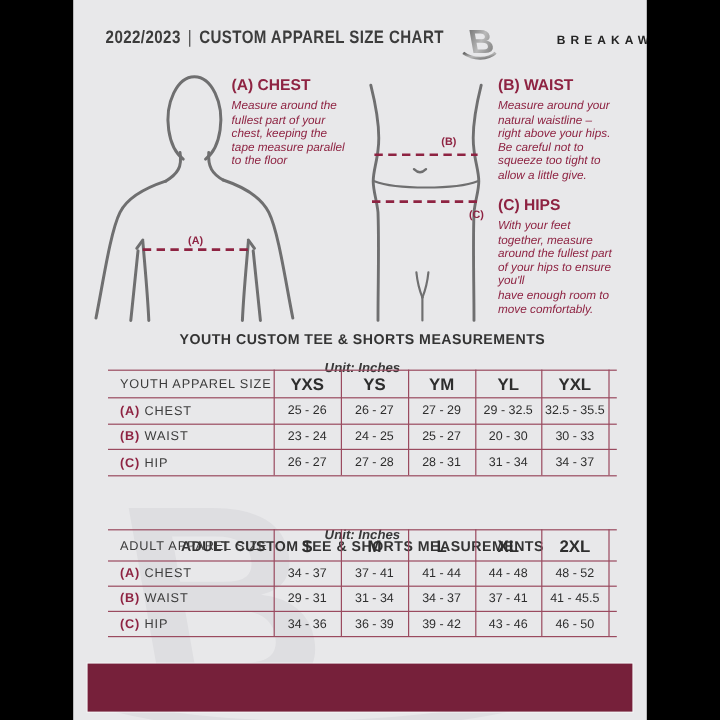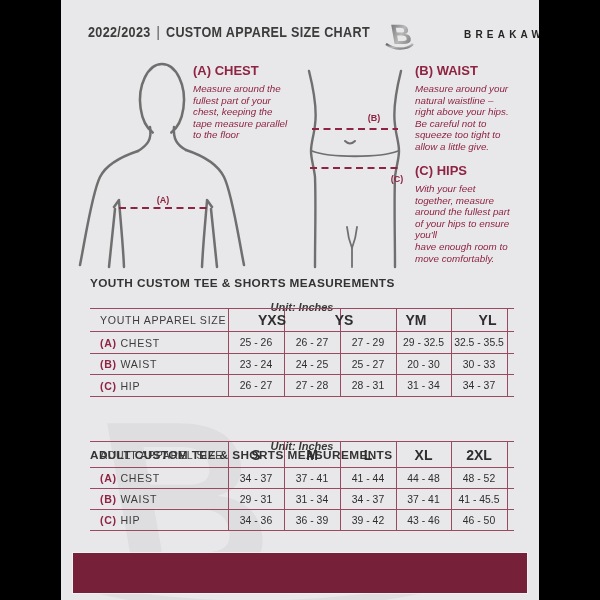--- a/index.html
+++ b/index.html
@@ -13,21 +13,21 @@
        transform:scaleX(.84);transform-origin:left center;white-space:nowrap;}
   .hdr .divider{margin:0 7px;font-weight:normal;color:#4a4a4a;}
   .logo{position:absolute;left:322px;top:17px;}
   .brand{position:absolute;left:359px;top:29px;font-size:10px;font-weight:bold;
          color:#242424;letter-spacing:4.2px;padding-left:44px;}
   
   .guide-h{position:absolute;font-size:13px;font-weight:bold;color:#8E2342;}
   .guide-b{position:absolute;font-size:9.8px;font-style:italic;color:#8E2342;
            line-height:11.6px;white-space:pre-line;}
   
-  .sec-title{position:absolute;left:29px;width:424px;text-align:left;
+  .sec-title{position:absolute;left:29px;width:424px;text-align:center;
              font-size:11.8px;font-weight:bold;color:#333;letter-spacing:.4px;}
   .sec-unit{position:absolute;left:29px;width:424px;text-align:center;
             font-size:11px;font-weight:bold;font-style:italic;color:#383838;margin-top:11px;}
   
   .tbl{position:absolute;left:29px;width:424px;}
   .hl{position:absolute;left:0;width:424px;height:1px;background:#9A4A5F;}
   .vl{position:absolute;width:1px;background:#9A4A5F;}
   .trow{position:absolute;left:0;display:flex;align-items:center;}
   .c0{width:138px;padding-left:10px;box-sizing:border-box;font-size:10.6px;
       color:#3C3C3C;letter-spacing:.7px;white-space:nowrap;}
@@ -138,21 +138,21 @@
       <div class="hl" style="top:23px;"></div>
     <div class="hl" style="top:45px;"></div>
       <div class="hl" style="top:66px;"></div>
     <div class="hl" style="top:88px;"></div>
     <div class="vl" style="left:138px;top:0;height:88px;"></div>
     <div class="vl" style="left:194px;top:0;height:88px;"></div>
     <div class="vl" style="left:250px;top:0;height:88px;"></div>
     <div class="vl" style="left:306px;top:0;height:88px;"></div>
     <div class="vl" style="left:361px;top:0;height:88px;"></div>
     <div class="vl" style="left:417px;top:0;height:88px;"></div>
-    <div class="trow" style="top:1px;height:22px;gap:16px;">
+    <div class="trow" style="top:1px;height:22px;">
       <span class="c0">YOUTH APPAREL SIZE</span>
       <span class="cv szh">YXS</span>
       <span class="cv szh">YS</span>
       <span class="cv szh">YM</span>
       <span class="cv4 szh">YL</span>
       <span class="cv szh">YXL</span>
     </div>
     <div class="trow" style="top:24px;height:21px;">
       <span class="c0"><span class="rowkey">(A)</span> <span>CHEST</span></span>
       <span class="cv">25 - 26</span>

